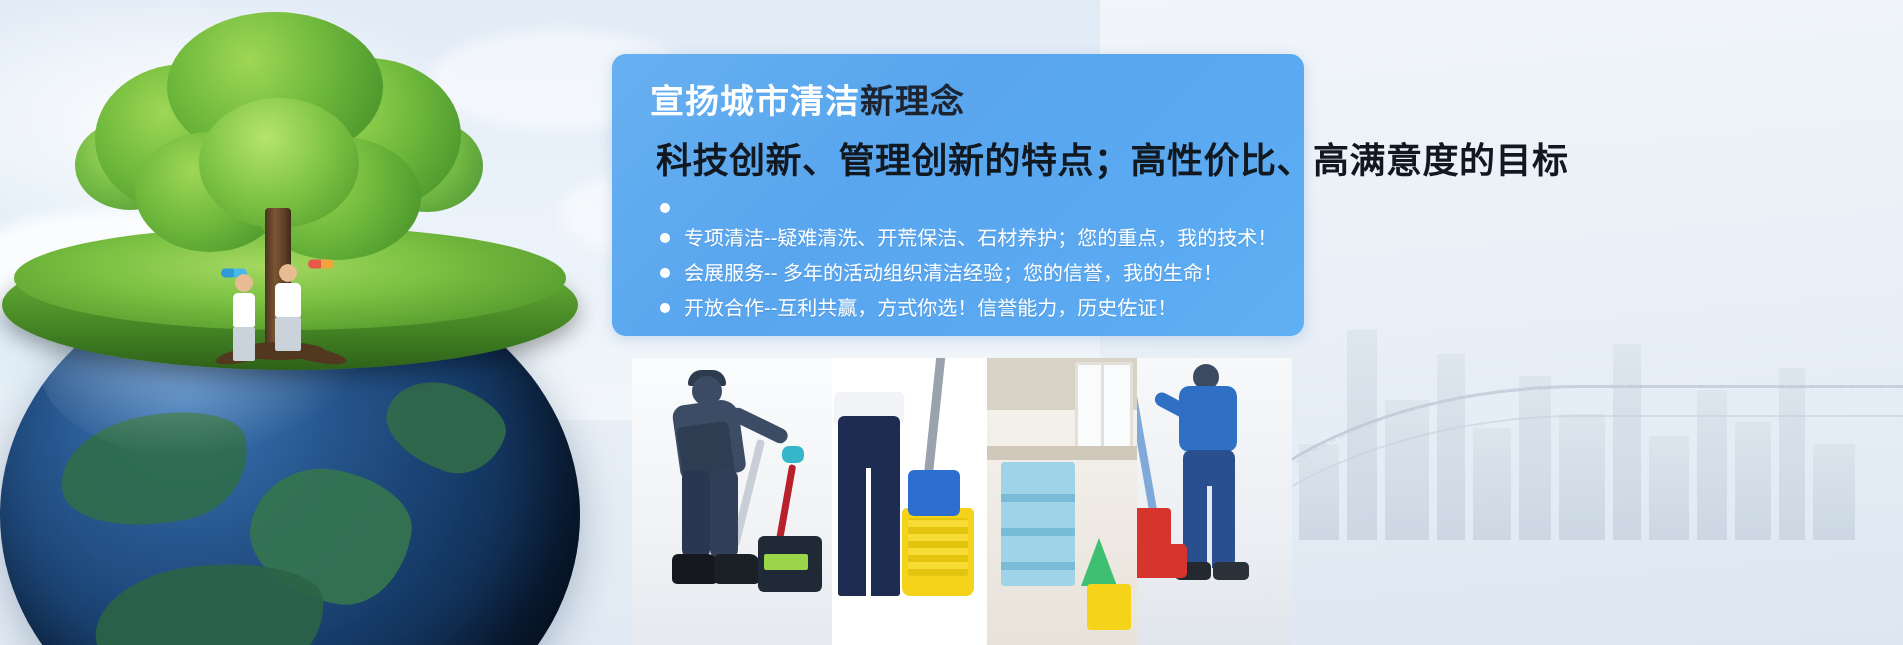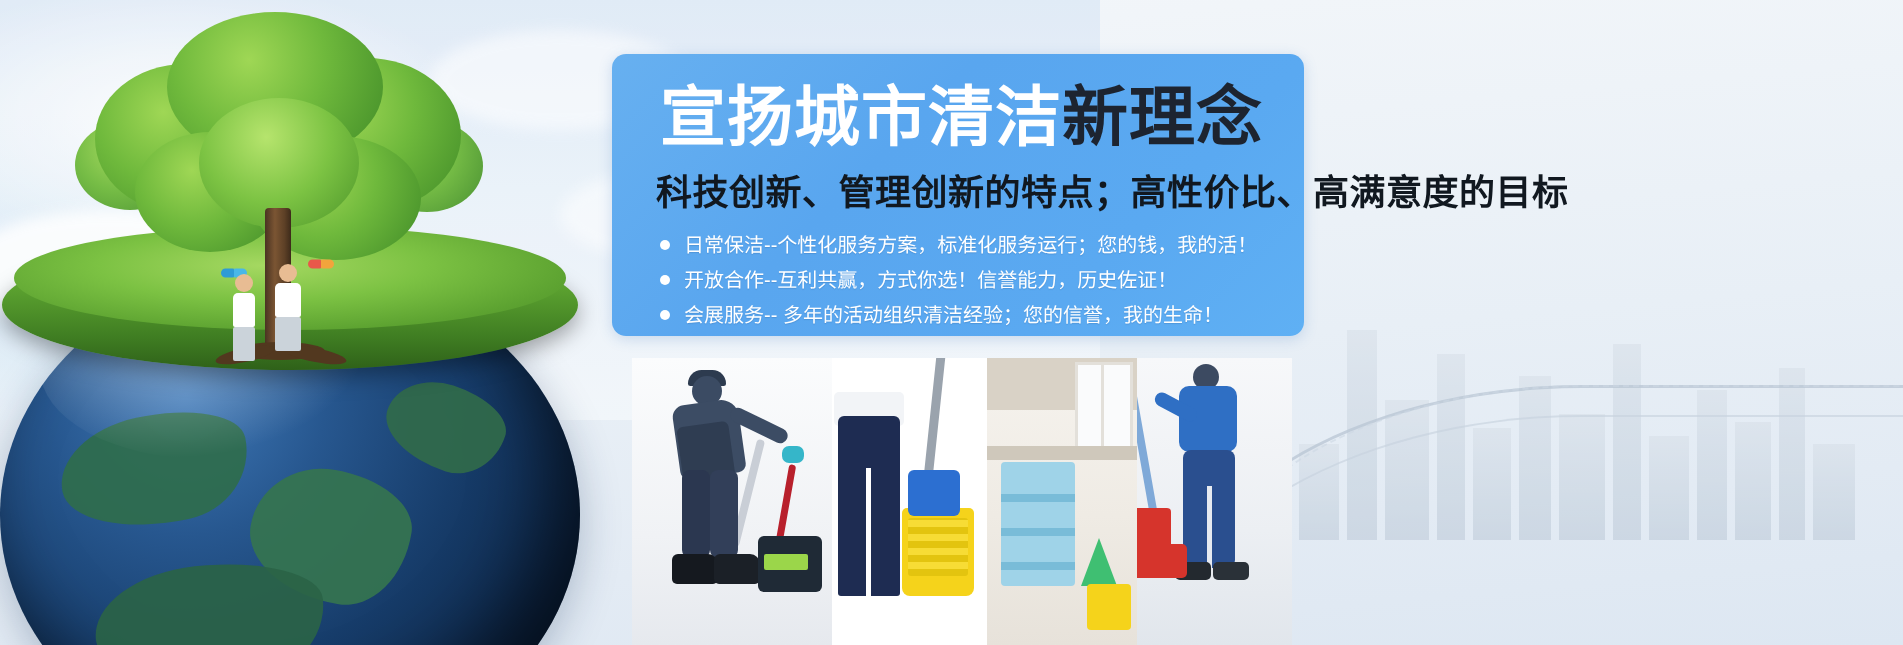--- a/index.html
+++ b/index.html
@@ -125,23 +125,23 @@
   
   .card{
     position:absolute; left:612px; top:54px;
     width:692px; height:282px;
     background:linear-gradient(135deg,#67b0f0 0%, #59a6ef 38%, #5aa9f1 72%, #5fb0f4 100%);
     border-radius:14px;
     box-shadow:0 3px 14px rgba(60,120,190,.22);
     padding:30px 0 0 26px;
   }
   .headline{
-    font-size:66px; line-height:1.02; font-weight:700;
+    font-size:34px; line-height:1.02; font-weight:700;
     letter-spacing:1px; white-space:nowrap;
-    margin-left:22px;
+    margin-left:12px;
   }
   .headline .hl-white{ color:#ffffff; }
   .headline .hl-dark{ color:#1d2430; }
 
   .subline{
     margin-top:12px; margin-left:18px;
     font-size:36px; font-weight:700; color:#111820;
     white-space:nowrap; letter-spacing:.5px;
   }
 
@@ -311,29 +311,32 @@
 
     <div class="headline">
       <span class="hl-white">宣扬城市清洁</span><span class="hl-dark">新理念</span>
     </div>
 
     <div class="subline">科技创新、管理创新的特点；高性价比、高满意度的目标</div>
 
     <ul class="bullets">
       <li>
         <span class="dot"></span>
-        <span>日常保洁--个性化服务方案，标准化服务运行；您的钱，我的活！</span>
+      </li>
+      <li>
+        <span class="dot"></span>
+        <span>专项清洁--疑难清洗、开荒保洁、石材养护；您的重点，我的技术！</span>
+      </li>
+      <li>
+        <span class="dot"></span>
+        <span>会展服务-- 多年的活动组织清洁经验；您的信誉，我的生命！</span>
       </li>
       <li>
         <span class="dot"></span>
         <span>开放合作--互利共赢，方式你选！信誉能力，历史佐证！</span>
-      </li>
-      <li>
-        <span class="dot"></span>
-        <span>会展服务-- 多年的活动组织清洁经验；您的信誉，我的生命！</span>
       </li>
     </ul>
   </div>
 
   <div class="photos">
 
     <div class="photo p1">
       <div class="floor-bg"></div>
       <div class="worker w1-cap"></div>
       <div class="worker w1-head"></div>

